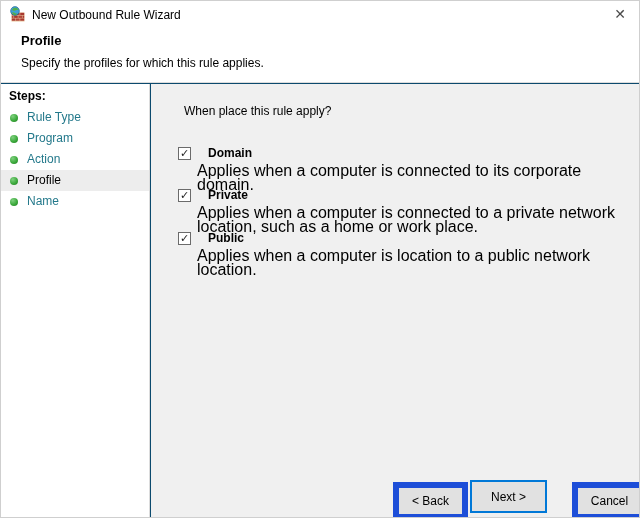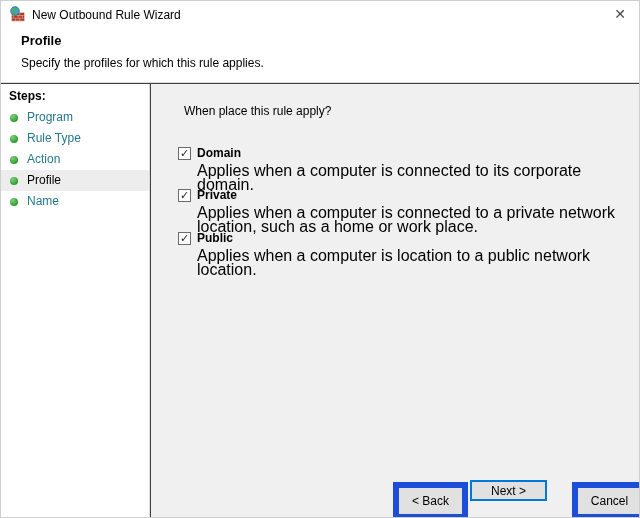--- a/index.html
+++ b/index.html
@@ -1,20 +1,20 @@
 <!DOCTYPE html>
 <html><head>
 <meta charset="utf-8">
 <style>
   * { margin:0; padding:0; box-sizing:border-box; }
   html,body { background:#ffffff; }
   body { font-family:"Liberation Sans","DejaVu Sans",sans-serif; font-size:12px; color:#000; }
 
   .window {
-    position:relative; width:640px; height:518px; background:#404040;
+    position:relative; width:640px; height:518px; background:#0c4a6e;
     border:1px solid #cfcfcf; overflow:hidden;
   }
 
   
   .titlebar { position:absolute; left:0; top:0; width:100%; height:27px; background:#ffffff; }
   .titlebar .app-icon { position:absolute; left:8px; top:5px; width:16px; height:16px; }
   .titlebar .title-text { position:absolute; left:31px; top:7px; font-size:12px; color:#000; white-space:nowrap; }
   .close-btn {
     position:absolute; right:4px; top:2px; width:30px; height:22px;
     display:flex; align-items:center; justify-content:center;
@@ -46,31 +46,31 @@
   .profile-group { position:absolute; left:27px; }
   .profile-group.g0 { top:62px; }
   .profile-group.g1 { top:104px; }
   .profile-group.g2 { top:147px; }
   .profile-row { display:flex; align-items:center; cursor:default; }
   .checkbox {
     width:13px; height:13px; background:#ffffff; border:1px solid #6b6b6b;
     display:inline-flex; align-items:center; justify-content:center;
     font-size:11px; line-height:11px; color:#1f1f1f; flex:0 0 13px;
   }
-  .profile-label { margin-left:6px; font-weight:bold; font-size:12px; }
+  .profile-label { margin-left:17px; font-weight:bold; font-size:12px; }
   .profile-desc { margin:4px 0 0 19px; max-width:462px; font-size:16px; line-height:14px; color:#000; }
 
   
   .btn {
     position:absolute; top:481px; width:75px; height:38px;
     background:#e1e1e1; border:6px solid #1d4ed8; font-family:inherit;
     font-size:12px; color:#000; text-align:center; cursor:pointer; padding:0;
   }
   .btn-back { left:392px; }
-  .btn-next { left:469px; top:479px; width:77px; height:21px; border:2px solid #0078d7; }
+  .btn-next { left:469px; top:479px; width:77px; height:33px; border:2px solid #0078d7; }
   .btn-cancel { left:551px;margin-left:20px; }
 </style>
 </head>
 <body>
 
 <div class="window">
 
   <div class="titlebar">
     <svg class="app-icon" viewBox="0 0 16 16">
 
@@ -98,25 +98,25 @@
   <div class="header">
     <div class="page-title">Profile</div>
     <div class="page-subtitle">Specify the profiles for which this rule applies.</div>
   </div>
 
   <div class="sidebar">
     <div class="steps-heading">Steps:</div>
 
     <div class="step-item">
       <span class="step-bullet"></span>
-      <span>Program</span>
+      <span>Rule Type</span>
     </div>
     <div class="step-item">
       <span class="step-bullet"></span>
-      <span>Rule Type</span>
+      <span>Program</span>
     </div>
     <div class="step-item">
       <span class="step-bullet"></span>
       <span>Action</span>
     </div>
     <div class="step-item current">
       <span class="step-bullet"></span>
       <span>Profile</span>
     </div>
     <div class="step-item">

